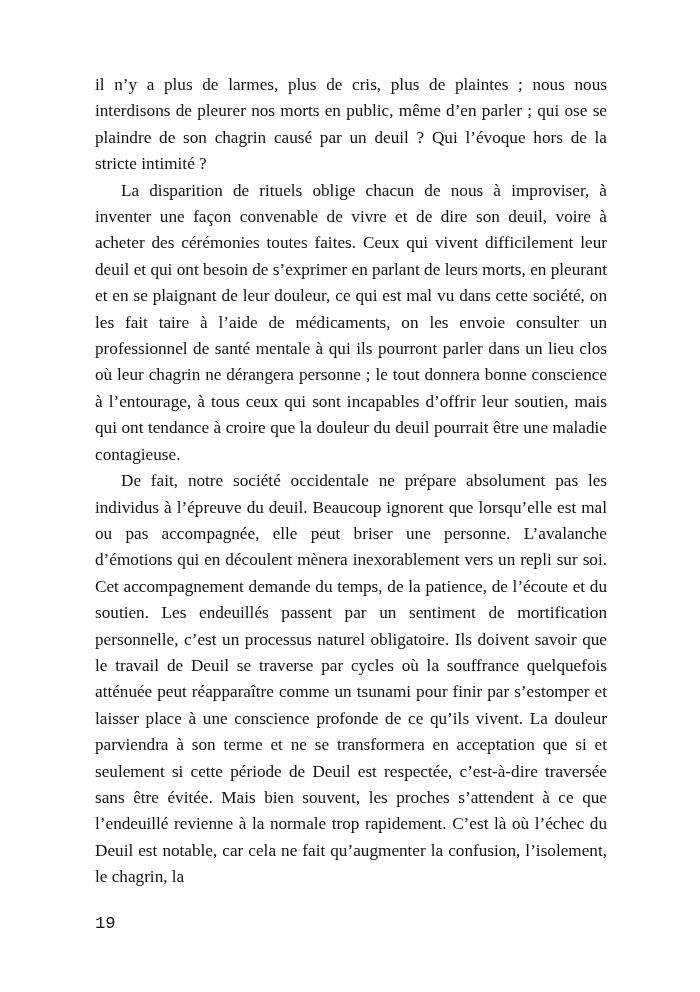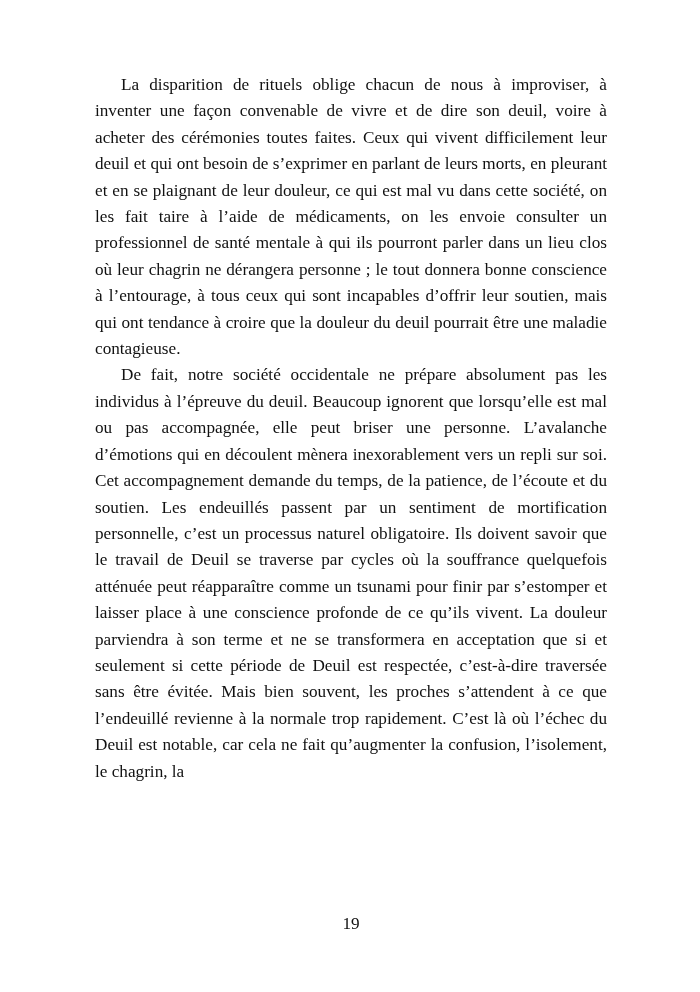--- a/index.html
+++ b/index.html
@@ -38,32 +38,33 @@
     text-align-last: left;
   }
   .para.indent {
     text-indent: 26px;
   }
   .page-number {
     position: absolute;
     left: 95px;
     width: 512px;
     top: 913px;
-    text-align: center;
-    font-family: Liberation Serif, serif;
+    text-align: left;
+    font-family: Liberation Mono, monospace;
     font-size: 17.2px;
     line-height: 22px;
     color: #111111;
   }
 </style>
 </head>
 <body>
 
 <div class="page">
 
   <div class="text-block">
+    <p class="para">il n’y a plus de larmes, plus de cris, plus de plaintes&nbsp;; nous nous interdisons de pleurer nos morts en public, même d’en parler&nbsp;; qui ose se plaindre de son chagrin causé par un deuil&nbsp;? Qui l’évoque hors de la stricte intimité&nbsp;?</p>
     <p class="para indent">La disparition de rituels oblige chacun de nous à improviser, à inventer une façon convenable de vivre et de dire son deuil, voire à acheter des cérémonies toutes faites. Ceux qui vivent difficilement leur deuil et qui ont besoin de s’exprimer en parlant de leurs morts, en pleurant et en se plaignant de leur douleur, ce qui est mal vu dans cette société, on les fait taire à l’aide de médicaments, on les envoie consulter un professionnel de santé mentale à qui ils pourront parler dans un lieu clos où leur chagrin ne dérangera personne&nbsp;; le tout donnera bonne conscience à l’entourage, à tous ceux qui sont incapables d’offrir leur soutien, mais qui ont tendance à croire que la douleur du deuil pourrait être une maladie contagieuse.</p>
     <p class="para indent">De fait, notre société occidentale ne prépare absolument pas les individus à l’épreuve du deuil. Beaucoup ignorent que lorsqu’elle est mal ou pas accompagnée, elle peut briser une personne. L’avalanche d’émotions qui en découlent mènera inexorablement vers un repli sur soi. Cet accompagnement demande du temps, de la patience, de l’écoute et du soutien. Les endeuillés passent par un sentiment de mortification personnelle, c’est un processus naturel obligatoire. Ils doivent savoir que le travail de Deuil se traverse par cycles où la souffrance quelquefois atténuée peut réapparaître comme un tsunami pour finir par s’estomper et laisser place à une conscience profonde de ce qu’ils vivent. La douleur parviendra à son terme et ne se transformera en acceptation que si et seulement si cette période de Deuil est respectée, c’est-à-dire traversée sans être évitée. Mais bien souvent, les proches s’attendent à ce que l’endeuillé revienne à la normale trop rapidement. C’est là où l’échec du Deuil est notable, car cela ne fait qu’augmenter la confusion, l’isolement, le chagrin, la</p>
   </div>
 
   <div class="page-number">19</div>
 
 </div>
 
 </body></html>

